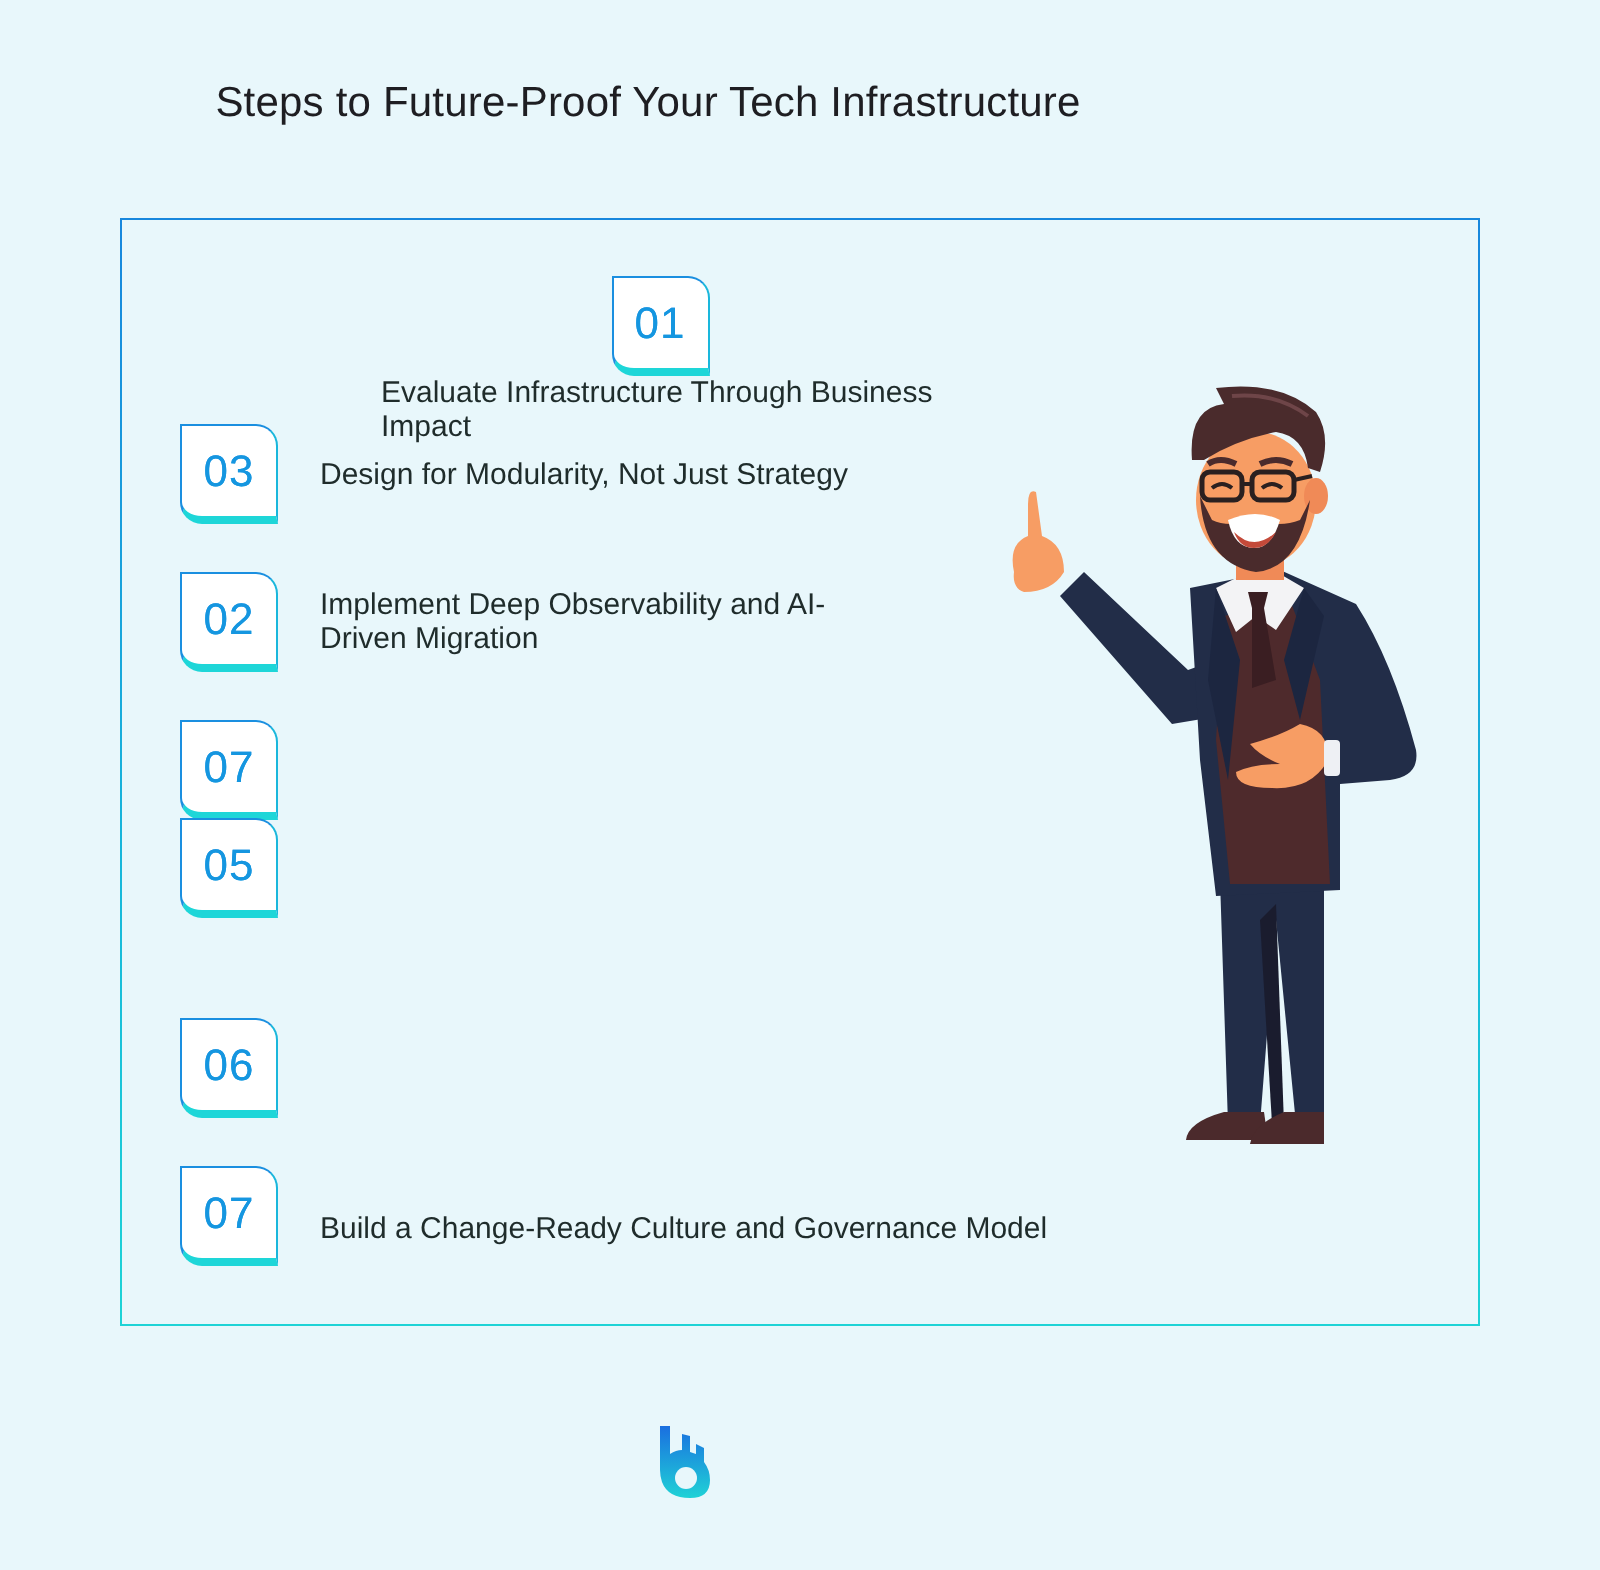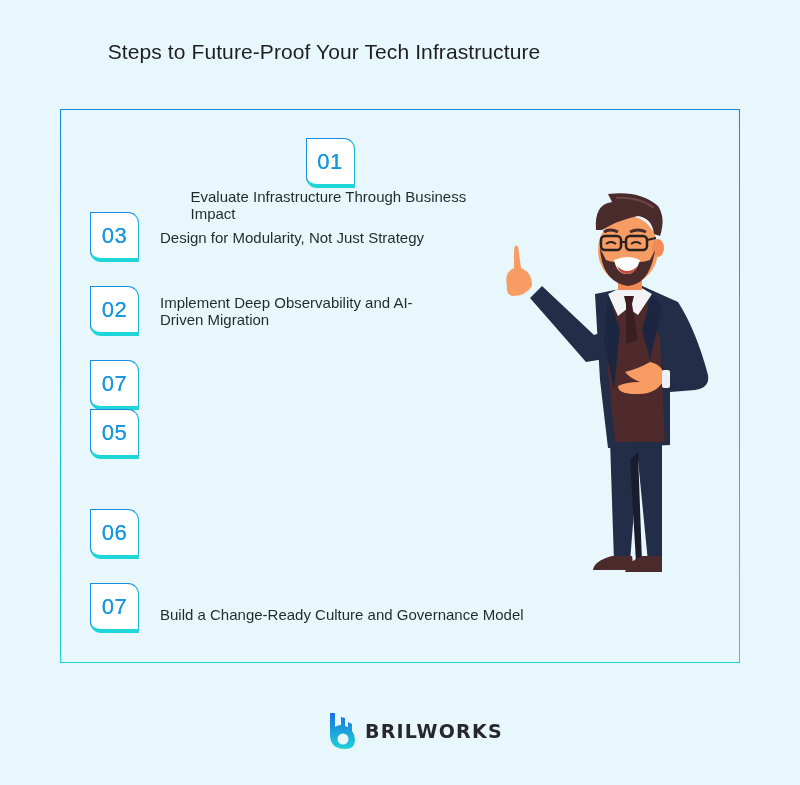--- a/index.html
+++ b/index.html
@@ -187,14 +187,13 @@
   <svg width="28" height="40" viewBox="0 0 28 40">
     <defs>
       <linearGradient id="lg" x1="0" y1="0" x2="0" y2="1">
         <stop offset="0" stop-color="#1a6fe0"></stop>
         <stop offset="1" stop-color="#1fd2d6"></stop>
       </linearGradient>
     </defs>
     <path d="M2 2 L7 2 L7 16 Q10 14 13 14 L13 6 L17 7 L17 15 L20 16 L20 11 L24 13 L24 20 Q27 24 27 29 Q27 38 17 38 Q6 38 3 30 Q2 27 2 24 Z" fill="url(#lg)"></path>
     <circle cx="15" cy="28" r="5.5" fill="#e8f7fb"></circle>
   </svg>
-  <span class="logo-text">BRILWORKS</span>
 </div>
 
 </body></html>

